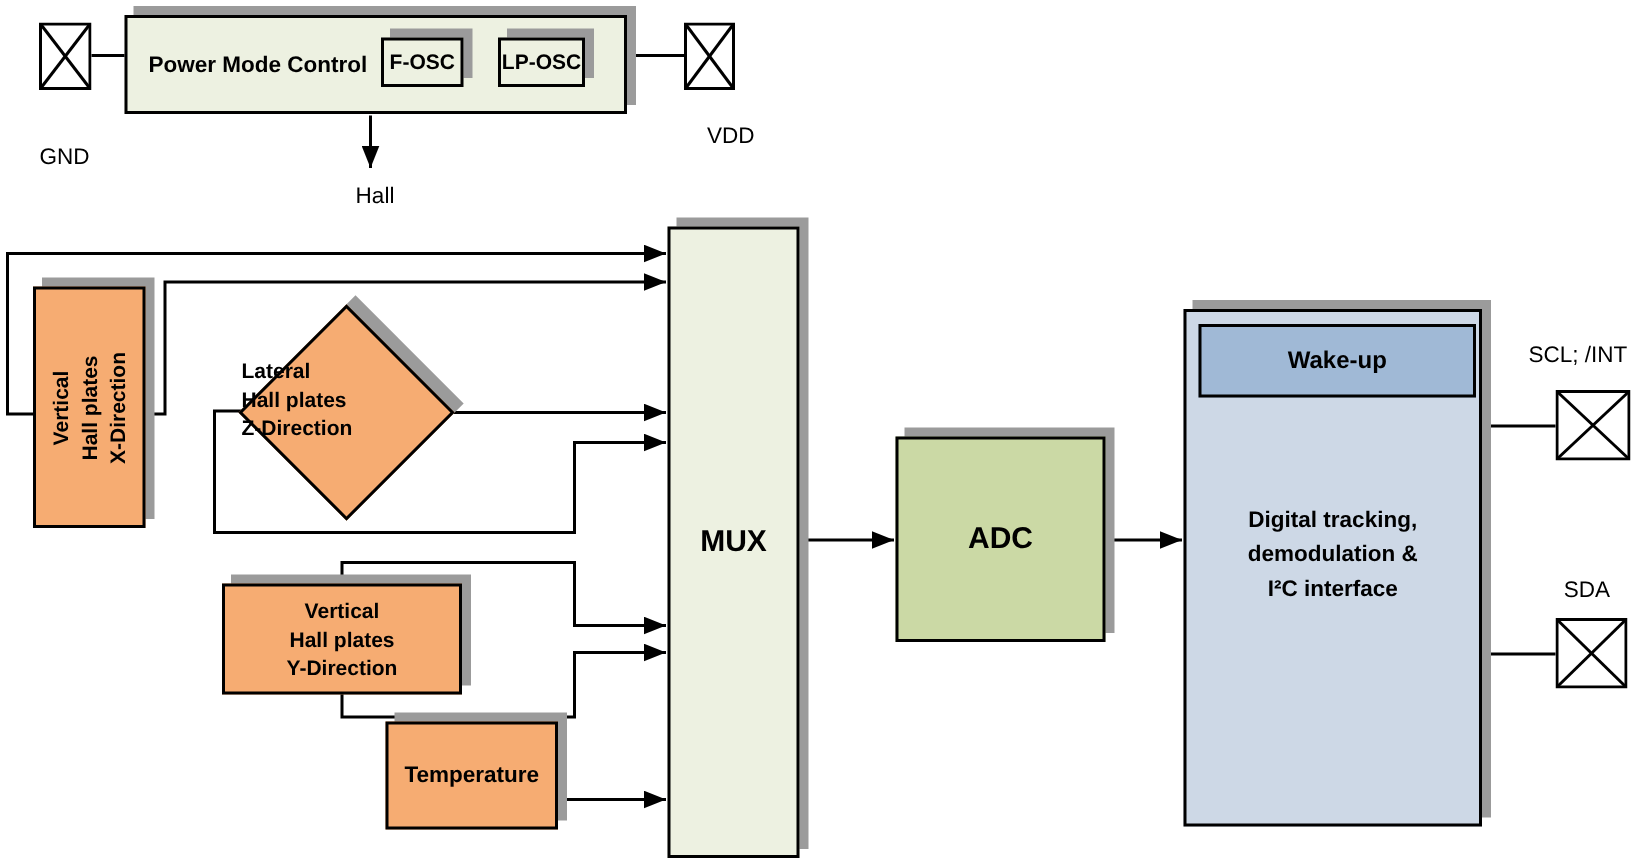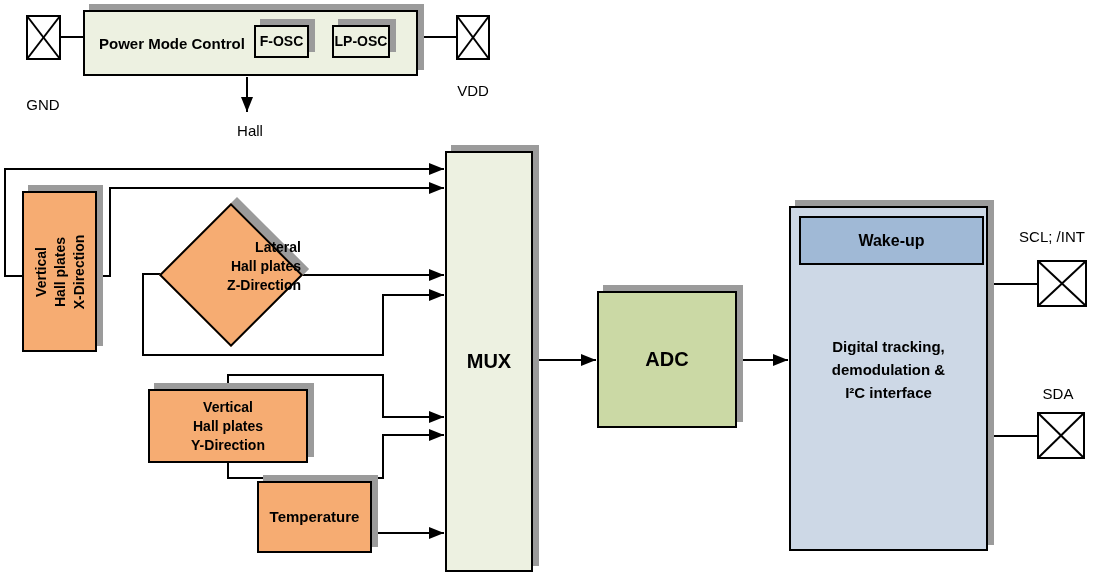--- a/index.html
+++ b/index.html
@@ -21,21 +21,21 @@
   .b15{font-weight:bold;font-size:15px;line-height:20px;}
   .b18{font-weight:bold;font-size:20px;}
   .lbl{position:absolute;font-size:15px;text-align:center;}
   .lines span{display:block;}
   #pmc-title{position:absolute;left:14px;top:0;height:100%;display:flex;align-items:center;font-weight:bold;font-size:15px;}
   #hallx-rot{position:absolute;left:50%;top:50%;width:160px;
     transform:translate(-50%,-50%) rotate(-90deg);text-align:center;}
   .diamond{position:absolute;width:102px;height:102px;transform:rotate(45deg);}
   #diamond-main{left:180px;top:224px;background:#f6ac72;border:2px solid #000;box-sizing:border-box;}
   #diamond-shadow{left:186px;top:218px;background:#9b9b9b;}
-  #diamond-text{position:absolute;left:161px;top:238px;width:140px;text-align:right;}
+  #diamond-text{position:absolute;left:161px;top:238px;width:140px;text-align:left;}
   #digital-text{position:absolute;left:0;top:127px;width:100%;text-align:center;
     font-weight:bold;font-size:15px;line-height:23px;}
   #wakeup{position:absolute;left:8px;top:8px;width:185px;height:49px;border:2px solid #000;
     box-sizing:border-box;display:flex;align-items:center;justify-content:center;
     font-weight:bold;font-size:16px;}
   svg.overlay{position:absolute;left:0;top:0;pointer-events:none;}
   .padbox{position:absolute;}
 </style>
 </head>
 <body>
@@ -75,21 +75,21 @@
   </svg>
   <div class="lbl" style="left:13px;top:96px;width:60px;">GND</div>
 
   <svg class="padbox" style="left:456px;top:15px;" width="34" height="45">
     <g stroke="#000" stroke-width="2" fill="none">
       <rect x="1" y="1" width="32" height="43"></rect>
       <line x1="1" y1="1" x2="33" y2="44"></line>
       <line x1="33" y1="1" x2="1" y2="44"></line>
     </g>
   </svg>
-  <div class="lbl" style="left:443px;top:82px;width:60px;">VDD</div>
+  <div class="lbl" style="left:443px;top:82px;width:60px;text-align:right;">VDD</div>
 
   <div class="block light shadowed" style="left:83px;top:10px;width:335px;height:66px;">
     <span id="pmc-title">Power Mode Control</span>
     <div class="block light shadowed b14" style="left:169px;top:13px;width:55px;height:33px;">
       <span>F-OSC</span>
     </div>
     <div class="block light shadowed b14" style="left:247px;top:13px;width:58px;height:33px;">
       <span>LP-OSC</span>
     </div>
   </div>

